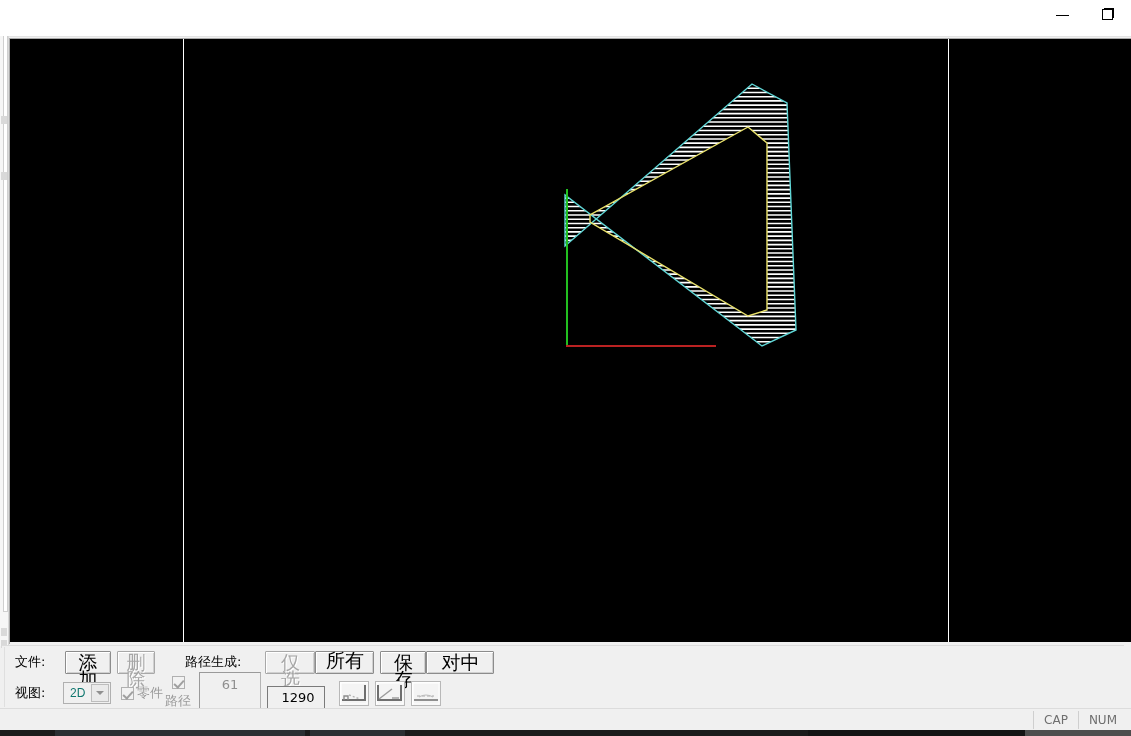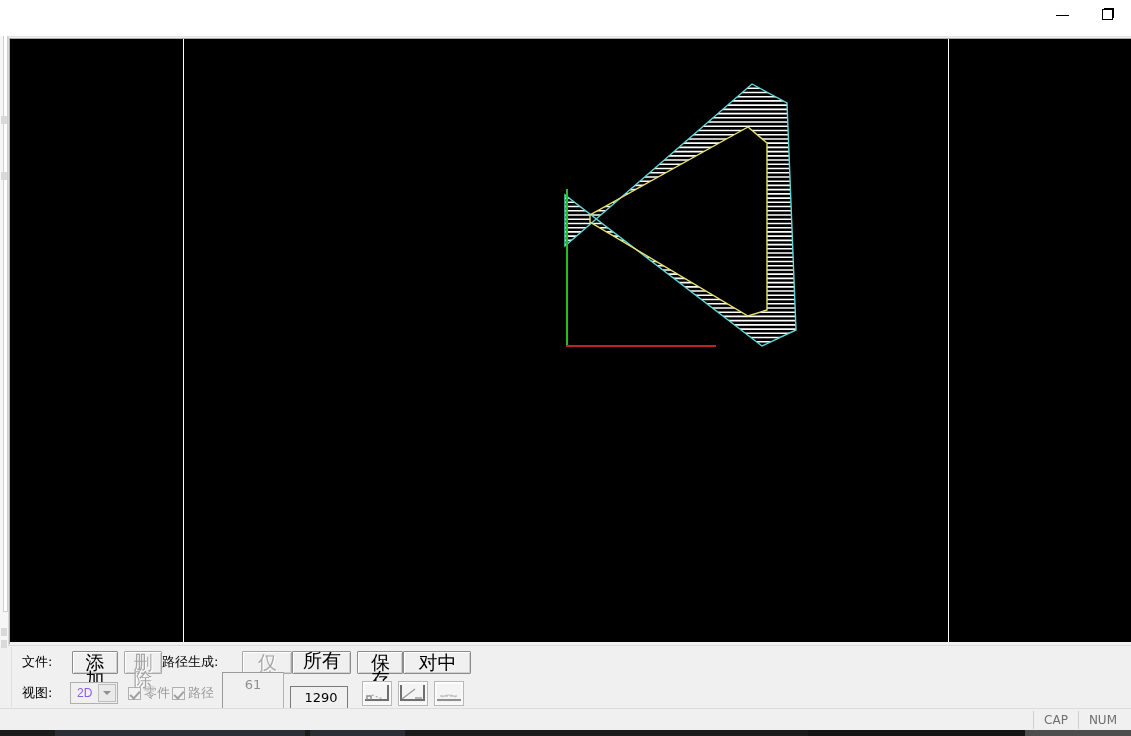--- a/index.html
+++ b/index.html
@@ -137,21 +137,21 @@
   }
   .axis-x {
     position: absolute;
     background: #bb2222;
     height: 2px;
   }
 
   
   .toolbar {
     position: absolute;
-    left: 9px; top: 645px;
+    left: 2px; top: 645px;
     width: 1122px;
     height: 63px;
     background: #f0f0f0;
     border-top: 1px solid #dcdcdc;
   }
   .toolbar-inner {
     position: absolute;
     left: 2px; top: 1px;
     width: 1118px; height: 60px;
     background: #f0f0f0;
@@ -216,21 +216,21 @@
   }
 
   .combo {
     position: relative;
     display: inline-flex;
     align-items: center;
     height: 22px;
     border: 1px solid #b0b0b0;
     background: #f0f0f0;
     font-size: 12px;
-    color: #8b5cf6;
+    color: #0f766e;
     padding-left: 6px;
     padding-right: 22px;
     min-width: 48px;
   }
   .combo-arrow {
     position: absolute;
     right: 1px; top: 1px;
     width: 18px; height: 18px;
     background: #eaeaea;
     border: 1px solid #bdbdbd;
@@ -420,21 +420,21 @@
     <div class="axis-x" id="axis-x" style="left: 556px; top: 306px; width: 150px; background: rgb(187, 34, 34);"></div>
   </div>
 
   <div class="toolbar">
     <div class="toolbar-inner">
 
       <div class="row row1">
         <span class="lbl" style="margin-left:10px;width:50px;">文件:</span>
         <button class="btn" style="margin-left:0px;width:46px;">添加</button>
         <button class="btn disabled" style="margin-left:6px;width:38px;">删除</button>
-        <span class="lbl" style="">路径生成:</span>
+        <span class="lbl" style="margin-left:30px;">路径生成:</span>
         <button class="btn disabled" style="margin-left:24px;width:50px;">仅选中</button>
         <button class="btn" style="width:59px;font-family:Liberation Mono, monospace;">所有</button>
         <button class="btn" style="margin-left:6px;width:46px;">保存</button>
         <button class="btn" style="width:68px;">对中</button>
       </div>
 
       <div class="row row2">
         <span class="lbl" style="margin-left:10px;width:48px;">视图:</span>
 
         <span class="combo">
@@ -442,21 +442,21 @@
           <span class="combo-arrow">
               <i></i>
             </span>
         </span>
 
         <span class="chk" style="margin-left:10px;">
           <span class="chk-box"></span>
           <span class="lbl lbl-dim">零件</span>
         </span>
 
-        <span class="chk" style="margin-left:2px;">
+        <span class="chk" style="margin-left:2px;flex-direction:column;">
           <span class="chk-box"></span>
           <span class="lbl lbl-dim">路径</span>
         </span>
 
         <span class="field" style="margin-left:8px;width:62px;height:42px;line-height:24px;">61</span>
 
         <span class="field active" style="margin-left:6px;width:58px;margin-top:10px;">1290</span>
 
         <button class="iconbtn" style="margin-left:14px;">
           <svg width="28" height="23" viewBox="0 0 28 23">

